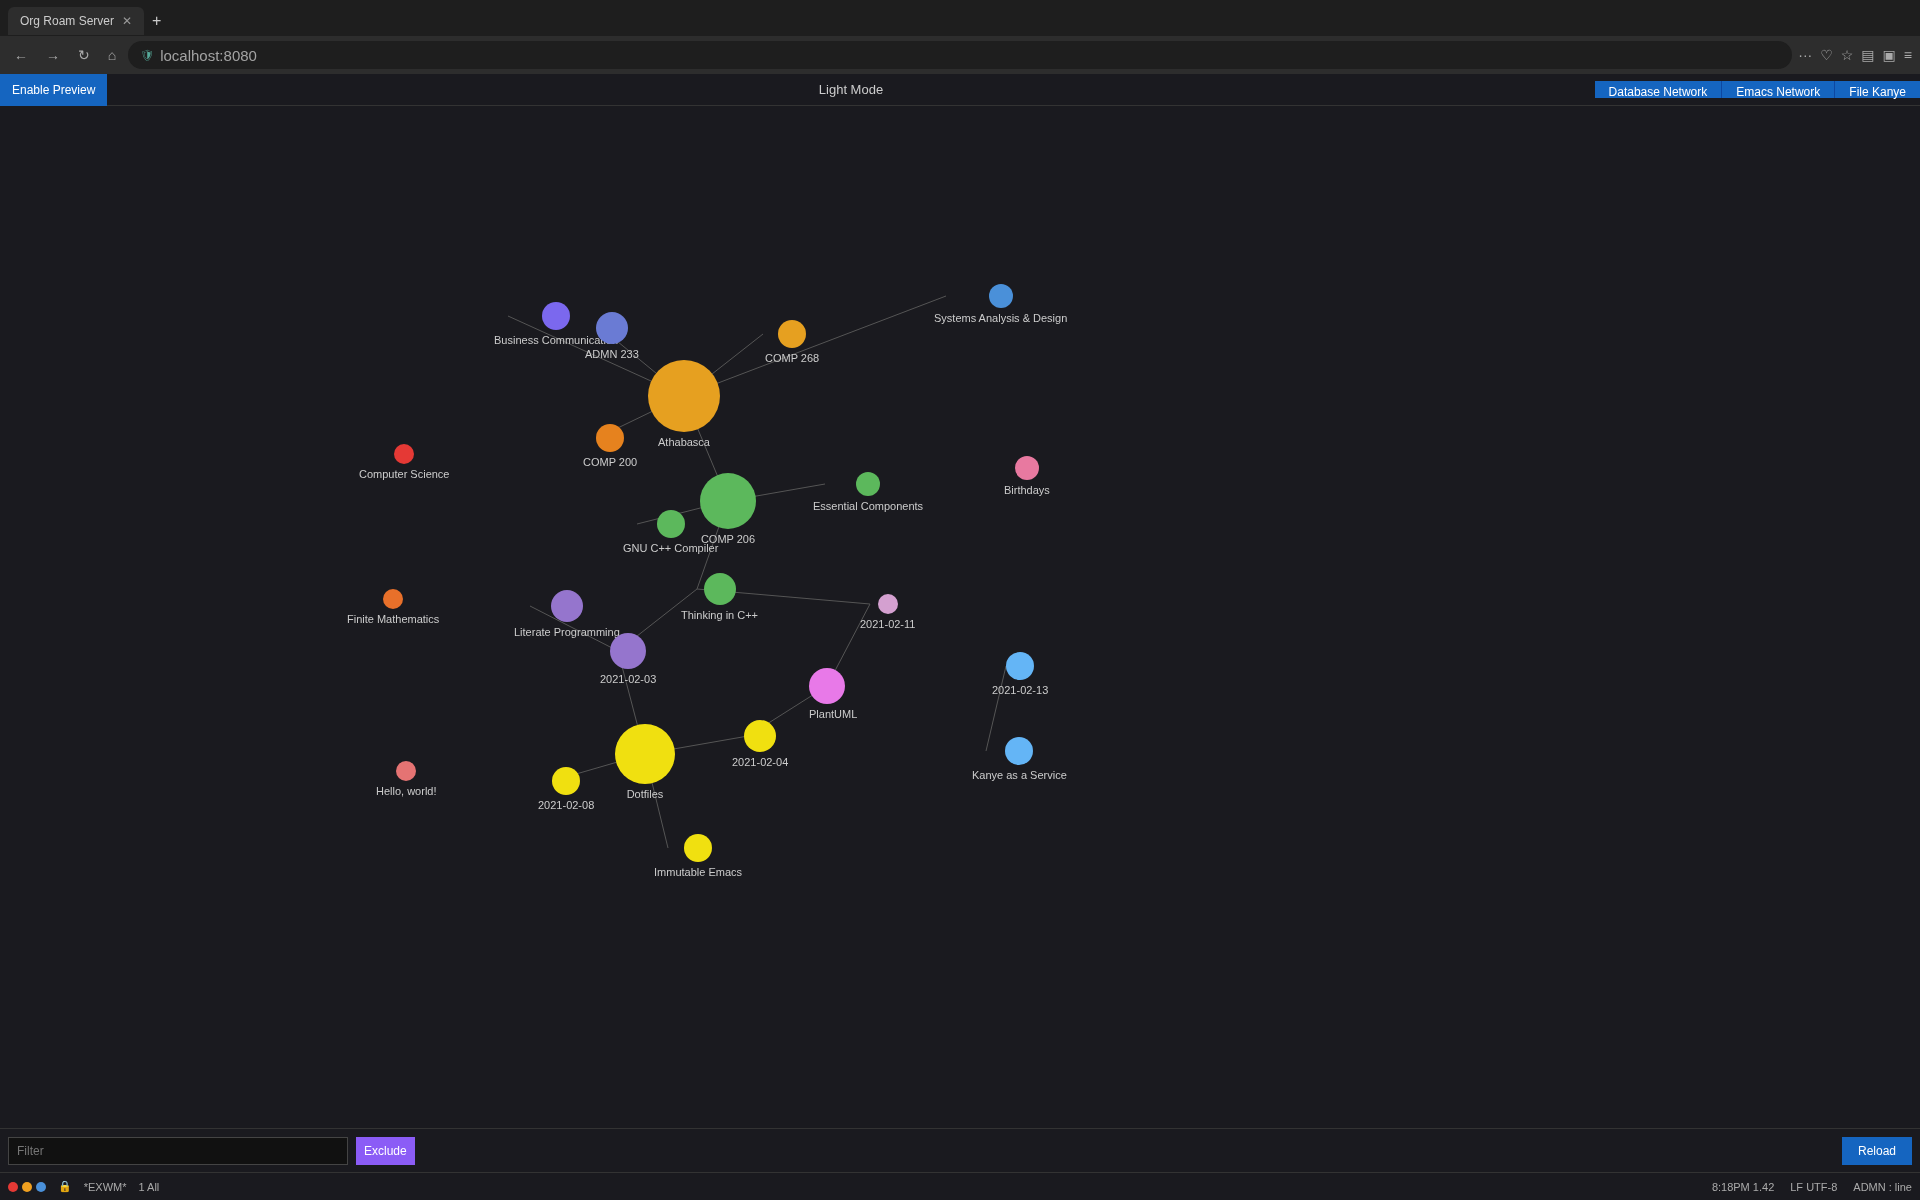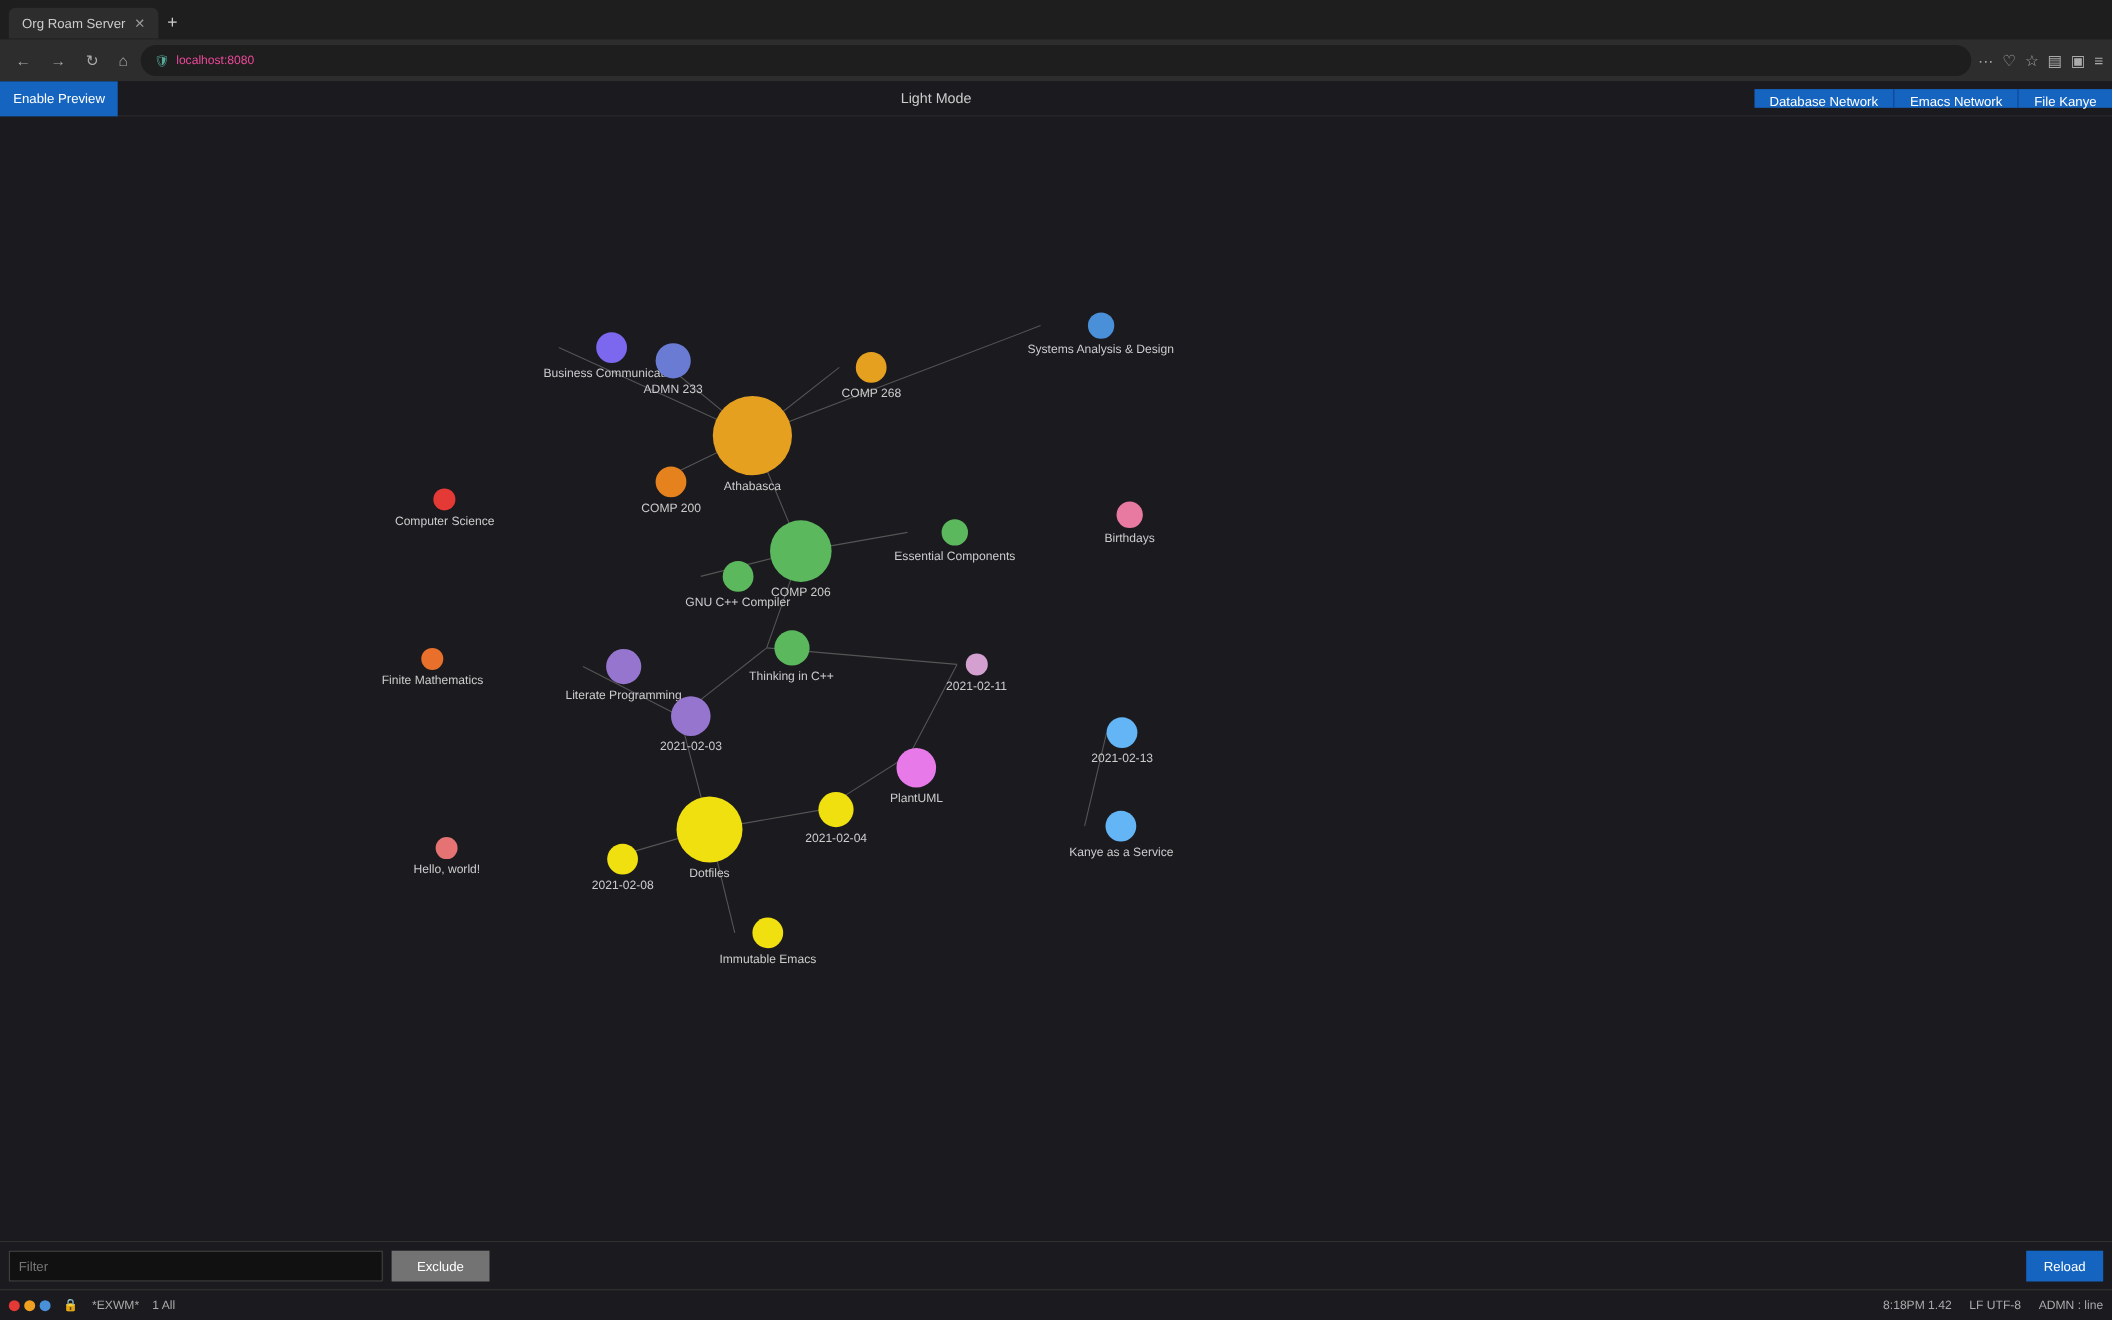--- a/index.html
+++ b/index.html
@@ -8,21 +8,21 @@
     
     .browser-chrome { background: #2d2d2d; }
     .tab-bar { display: flex; align-items: center; background: #1e1e1e; padding: 6px 8px 0; height: 36px; }
     .tab { display: flex; align-items: center; background: #2d2d2d; padding: 0 12px; height: 28px; border-radius: 6px 6px 0 0; gap: 8px; font-size: 12px; color: #ccc; }
     .tab .close-icon { cursor: pointer; color: #999; }
     .new-tab-btn { background: none; border: none; color: #ccc; font-size: 16px; cursor: pointer; padding: 0 8px; }
     .nav-bar { display: flex; align-items: center; background: #2d2d2d; padding: 4px 8px; height: 38px; gap: 6px; }
     .nav-btn { background: none; border: none; color: #aaa; font-size: 14px; cursor: pointer; padding: 4px 6px; border-radius: 4px; }
     .address-bar { flex: 1; display: flex; align-items: center; background: #1e1e1e; border-radius: 20px; padding: 0 12px; height: 28px; gap: 6px; }
     .address-bar .shield { color: #5a9; font-size: 11px; }
-    .address-bar .url { color: #ec4899; font-size: 11px; flex: 1; }
+    .address-bar .url { color: #a3a3a3; font-size: 15px; flex: 1; }
     .nav-right { display: flex; align-items: center; gap: 8px; color: #aaa; font-size: 14px; }
 
     
     .app-bar { display: flex; align-items: center; background: #1a1a1f; height: 32px; border-bottom: 1px solid #333; }
     .enable-preview-btn { background: #1565c0; color: white; border: none; padding: 4px 12px; font-size: 12px; cursor: pointer; height: 32px; }
     .app-bar-center { flex: 1; text-align: center; color: #ccc; font-size: 13px; }
     .app-bar-right { display: flex; }
     .app-bar-btn { background: #1565c0; color: white; border: none; padding: 4px 14px; font-size: 12px; cursor: pointer; height: 17px; border-right: 1px solid #0d47a1; }
     .app-bar-btn:last-child { border-right: none; }
 
@@ -33,21 +33,21 @@
     .node { position: absolute; display: flex; flex-direction: column; align-items: center; gap: 4px; cursor: pointer; }
     .node-circle { border-radius: 50%; flex-shrink: 0; }
     .node-label { color: #ccc; font-size: 11px; text-align: center; white-space: nowrap; }
 
     
     .lines-layer { position: absolute; top: 0; left: 0; width: 100%; height: 100%; pointer-events: none; }
 
     
     .bottom-bar { display: flex; align-items: center; background: #1a1a1f; border-top: 1px solid #333; padding: 4px 8px; height: 44px; gap: 8px; }
     .filter-input { flex: 1; max-width: 340px; background: #111; border: 1px solid #444; color: #ccc; padding: 4px 8px; font-size: 12px; height: 28px; }
-    .exclude-btn { background: #737373; color: white; border: none; padding: 4px 23px; font-size: 12px; cursor: pointer; height: 28px; }
+    .exclude-btn { background: #8b5cf6; color: white; border: none; padding: 4px 8px; font-size: 12px; cursor: pointer; height: 28px; }
     .reload-btn { margin-left: auto; background: #1565c0; color: white; border: none; padding: 4px 16px; font-size: 12px; cursor: pointer; height: 28px; }
 
     
     .status-bar { display: flex; align-items: center; background: #1a1a1f; border-top: 1px solid #333; padding: 2px 8px; height: 28px; font-size: 11px; color: #aaa; gap: 12px; }
     .status-dots { display: flex; gap: 4px; }
     .dot { width: 10px; height: 10px; border-radius: 50%; }
     .status-right { margin-left: auto; display: flex; gap: 16px; }
   </style>
 </head>
 <body>
@@ -172,21 +172,21 @@
         <div class="node-label">Literate Programming</div>
       </div>
       <div class="node" style="left: 860px; top: 488px; align-items: center;">
         <div class="node-circle" style="width: 20px; height: 20px; background: rgb(212, 160, 208);"></div>
         <div class="node-label">2021-02-11</div>
       </div>
       <div class="node" style="left: 600px; top: 527px; align-items: center;">
         <div class="node-circle" style="width: 36px; height: 36px; background: rgb(149, 117, 205);"></div>
         <div class="node-label">2021-02-03</div>
       </div>
-      <div class="node" style="left: 809px; top: 574px; align-items: center;">
+      <div class="node" style="left: 809px; top: 562px; align-items: flex-start;">
         <div class="node-circle" style="width: 36px; height: 36px; background: rgb(232, 121, 232);"></div>
         <div class="node-label">PlantUML</div>
       </div>
       <div class="node" style="left: 992px; top: 546px; align-items: center;">
         <div class="node-circle" style="width: 28px; height: 28px; background: rgb(100, 181, 246);"></div>
         <div class="node-label">2021-02-13</div>
       </div>
       <div class="node" style="left: 376px; top: 655px; align-items: center;">
         <div class="node-circle" style="width: 20px; height: 20px; background: rgb(229, 115, 115);"></div>
         <div class="node-label">Hello, world!</div>

